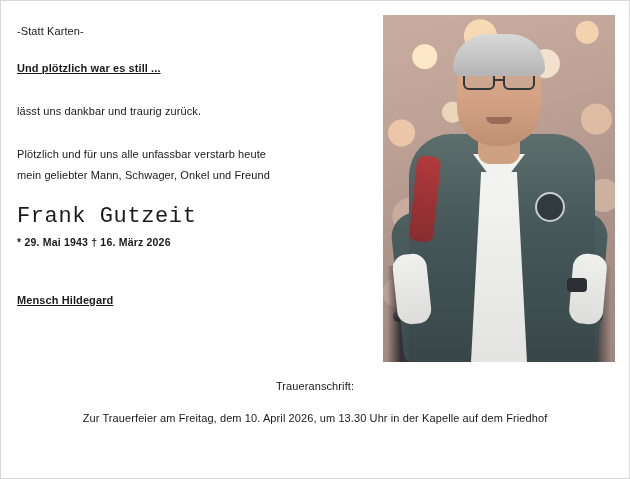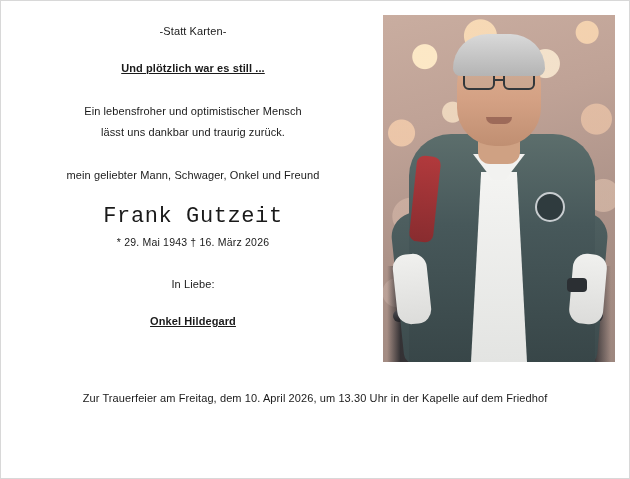--- a/index.html
+++ b/index.html
@@ -25,21 +25,20 @@
   }
   .top-area {
     display: flex;
     flex-direction: row;
     align-items: flex-start;
     gap: 14px;
   }
   .text-col {
     width: 352px;
     flex: 0 0 352px;
-    text-align: center;
     padding-top: 6px;
   }
   .photo-col {
     flex: 1 1 auto;
     display: flex;
     justify-content: flex-end;
   }
   .photo {
     position: relative;
     width: 232px;
@@ -249,21 +248,21 @@
     font-size: 22px;
     line-height: 30px;
     letter-spacing: 0.6px;
     font-weight: normal;
     margin: 0;
     font-family: Liberation Mono, monospace;
   }
   .dates {
     font-size: 10.5px;
     line-height: 20px;
-    font-weight: normal;
+    font-weight: bold;
     letter-spacing: 0.2px;
   }
   .bottom-area {
     margin-top: 14px;
     text-align: center;
   }
   .bottom-area .line { line-height: 20px; }
   .block-gap { height: 12px; }
 </style>
 </head>
@@ -271,31 +270,30 @@
 
 <div class="page">
 
   <div class="top-area">
 
     <div class="text-col">
       <div class="line">-Statt Karten-</div>
       <div class="gap-md"></div>
       <div class="line bold">Und plötzlich war es still ...</div>
       <div class="gap-lg"></div>
-      <div class="line">Ein lebensfroher und optimistischer Mensch</div>
       <div class="line">lässt uns dankbar und traurig zurück.</div>
       <div class="gap-lg"></div>
+      <div class="line">Plötzlich und für uns alle unfassbar verstarb heute</div>
       <div class="line">mein geliebter Mann, Schwager, Onkel und Freund</div>
       <div class="gap-md"></div>
       <div class="name">Frank Gutzeit</div>
       <div class="dates">* 29. Mai 1943   † 16. März 2026</div>
       <div class="gap-lg"></div>
-      <div class="line">In Liebe:</div>
       <div class="gap-md"></div>
-      <div class="line bold">Onkel Hildegard</div>
+      <div class="line bold">Mensch Hildegard</div>
       <div class="gap-sm"></div>
     </div>
 
     <div class="photo-col">
       <div class="photo">
         <div class="bg"></div>
         <div class="bike"></div>
         <div class="handlebar"></div>
         <div class="arm-left"></div>
         <div class="arm-right"></div>
@@ -312,18 +310,19 @@
         <div class="mouth"></div>
         <div class="glasses"></div>
         <div class="bar"></div>
         <div class="hair"></div>
       </div>
     </div>
 
   </div>
 
   <div class="bottom-area">
+    <div class="line">Traueranschrift:</div>
     <div class="block-gap"></div>
     <div class="line">Zur Trauerfeier am Freitag, dem 10. April 2026, um 13.30 Uhr in der Kapelle auf dem Friedhof</div>
 
   </div>
 
 </div>
 
 </body></html>

